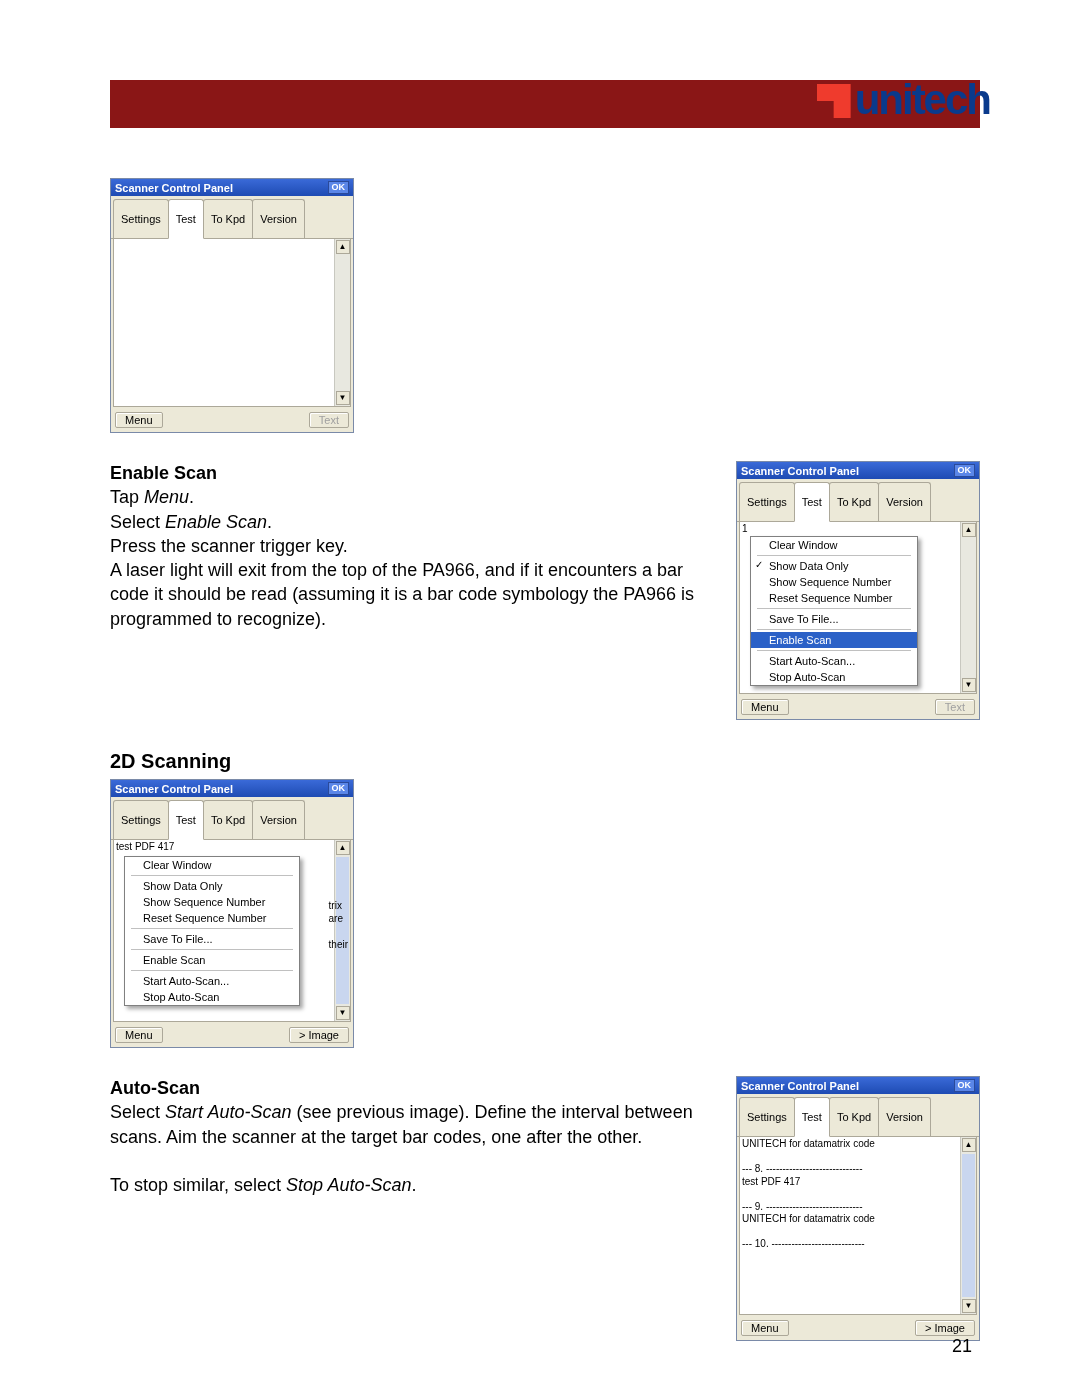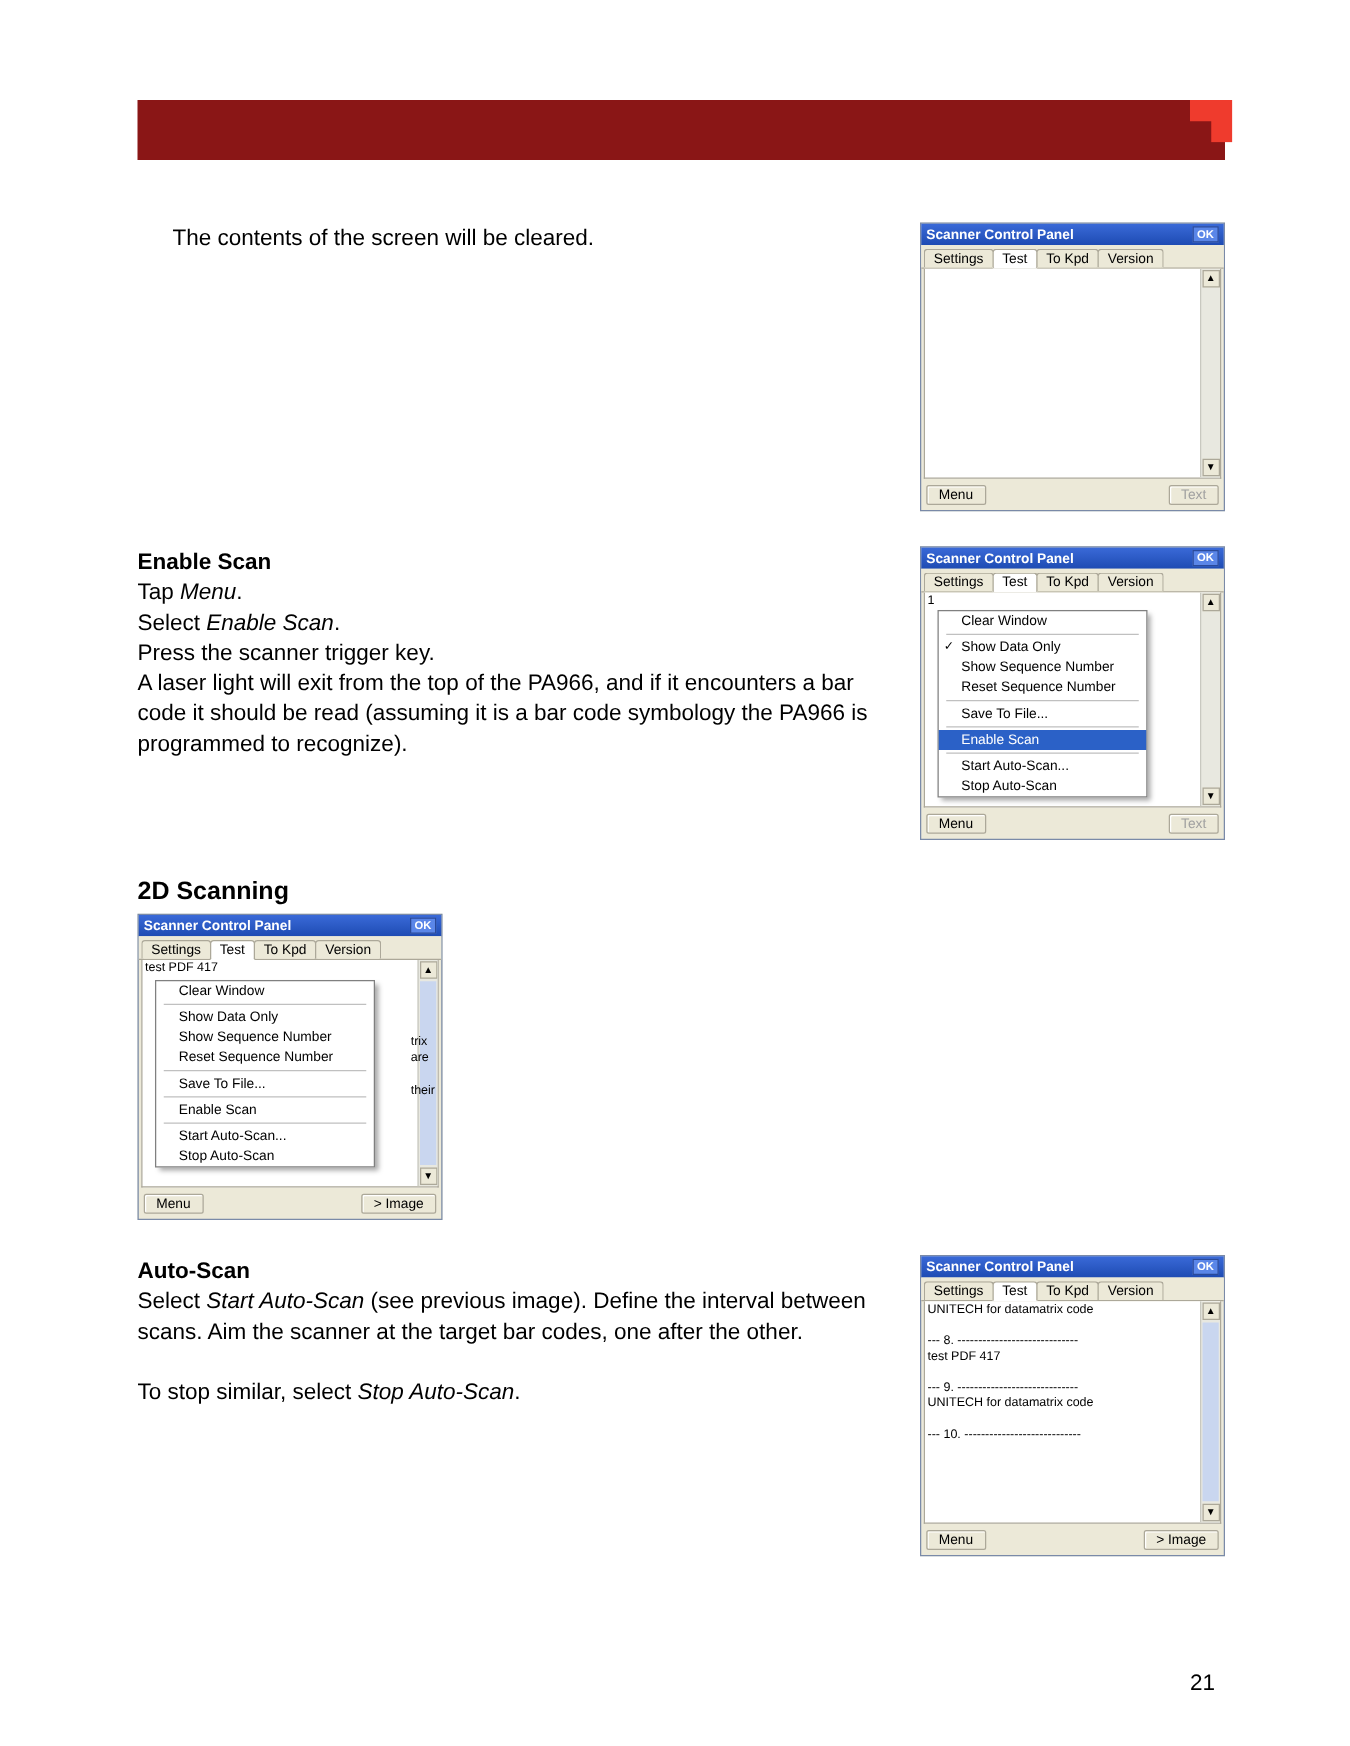--- a/index.html
+++ b/index.html
@@ -95,21 +95,21 @@
     color:#fff; font-size:9px; font-weight:bold;
     padding: 0 3px; line-height: 11px;
   }
   .scp-tabs {
     display: flex; background: #ece9d8; padding: 3px 2px 0 2px;
     border-bottom:1px solid #aca899;
   }
   .scp-tab {
     background:#ece9d8; border:1px solid #aca899; border-bottom:none;
     border-radius: 3px 3px 0 0;
-    padding: 1px 7px; font-size: 11px; margin-right: -1px;
+    padding: 13px 7px; font-size: 11px; margin-right: -1px;
     position: relative;
   }
   .scp-tab.active { background:#fff; z-index:1; border-bottom:1px solid #fff; margin-bottom:-1px;}
   .scp-body {
     background:#fff; border:1px solid #aca899; border-top:none;
     margin:0 2px; height: var(--bodyh,170px);
     position:relative; overflow:hidden;
     display:flex;
   }
   .scp-content { flex:1; padding:1px 2px; font-size:10px; line-height:1.25; overflow:hidden;}
@@ -143,25 +143,25 @@
   .popup .item.sel{ background:#2b61c7; color:#fff;}
   .popup.wide{ width:176px; }
   .behind-text{ position:absolute; right:0; top:0; font-size:10px; color:#000; text-align:left;}
 </style>
 </head>
 <body>
 
 <div class="header-band">
   <div class="logo">
     <span class="logo-mark"></span>
+    <span>unitech</span>
   </div>
 </div>
 
 <div class="row">
-  <div class="body-text indent">The contents of the screen will be cleared.</div>
   <div class="scp">
     <div class="scp-title">
         <span>Scanner Control Panel</span>
         <span class="scp-ok">OK</span>
       </div>
     <div class="scp-tabs">
       <div class="scp-tab">Settings</div>
       <div class="scp-tab active">Test</div>
       <div class="scp-tab">To Kpd</div>
       <div class="scp-tab">Version</div>

